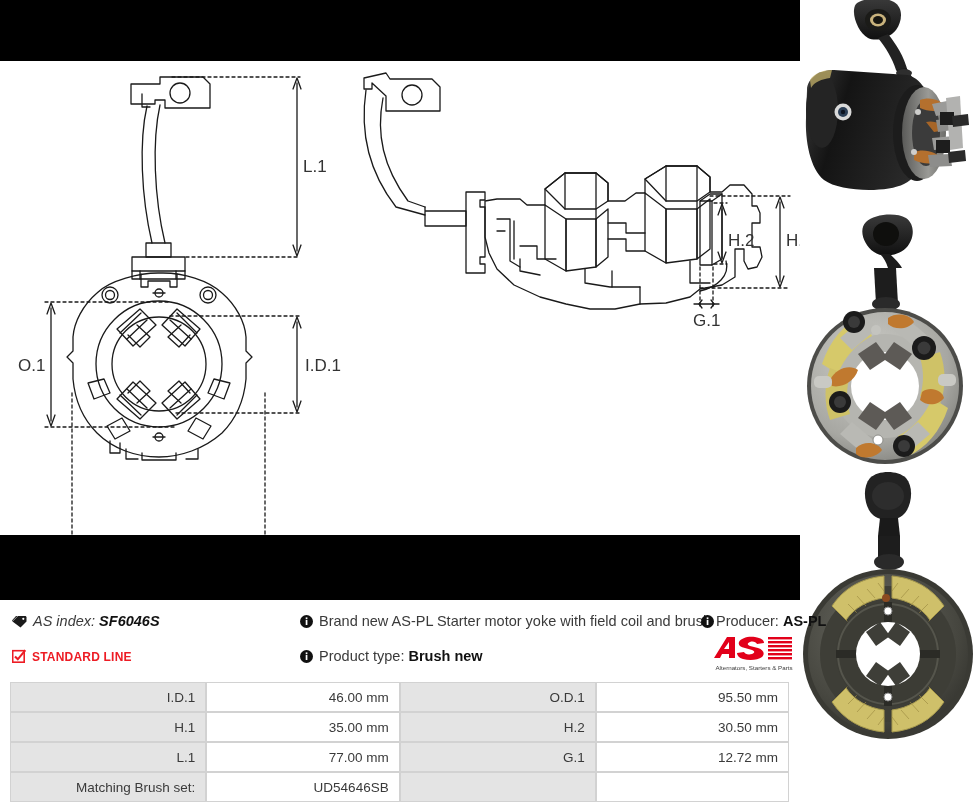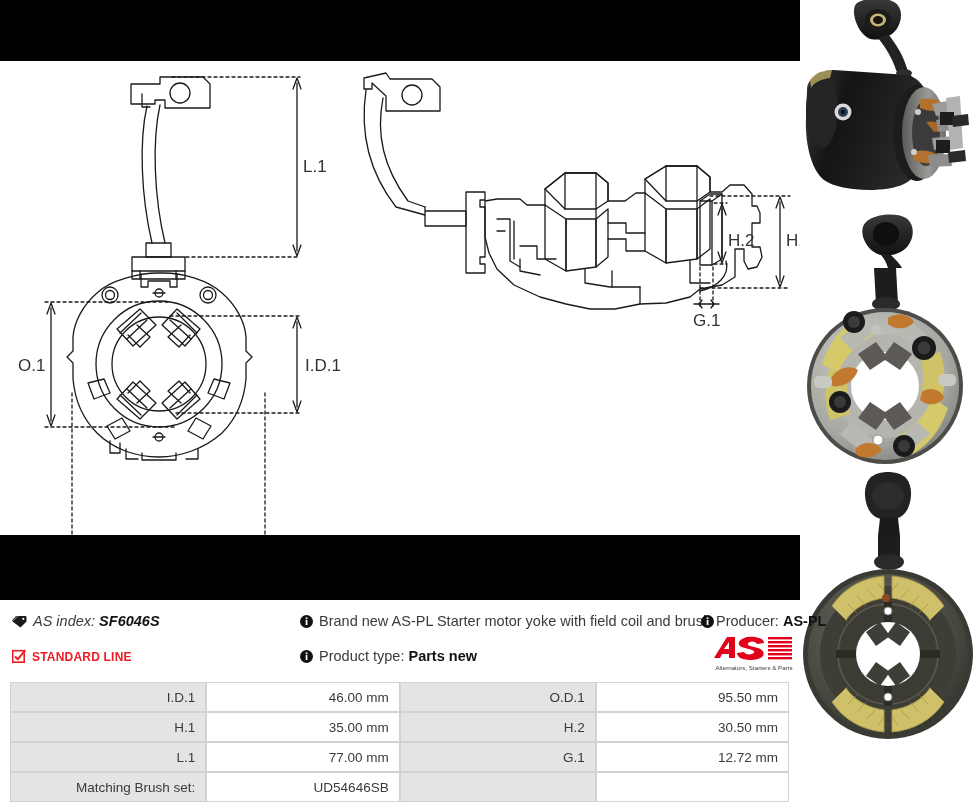--- a/index.html
+++ b/index.html
@@ -540,21 +540,21 @@
         </span><span>Brand new AS-PL Starter motor yoke with field coil and brush</span>
       </div>
       <div class="info-line">
         <span class="ic">
           <svg width="13" height="13" viewBox="0 0 13 13">
               <circle cx="6.5" cy="6.5" r="6.5" fill="#111"></circle>
               <rect x="5.7" y="5" width="1.7" height="5" fill="#fff"></rect>
               <rect x="5.7" y="2.4" width="1.7" height="1.8" fill="#fff"></rect>
             </svg>
         </span><span>Product type:</span>
-        <b>Parts new</b>
+        <b>Brush new</b>
       </div>
     </div>
 
     <div class="info-col" id="info-col-right">
       <div class="info-line">
         <span class="ic" style="margin-right:2px;">
           <svg width="13" height="13" viewBox="0 0 13 13">
               <circle cx="6.5" cy="6.5" r="6.5" fill="#111"></circle>
               <rect x="5.7" y="5" width="1.7" height="5" fill="#fff"></rect>
               <rect x="5.7" y="2.4" width="1.7" height="1.8" fill="#fff"></rect>

